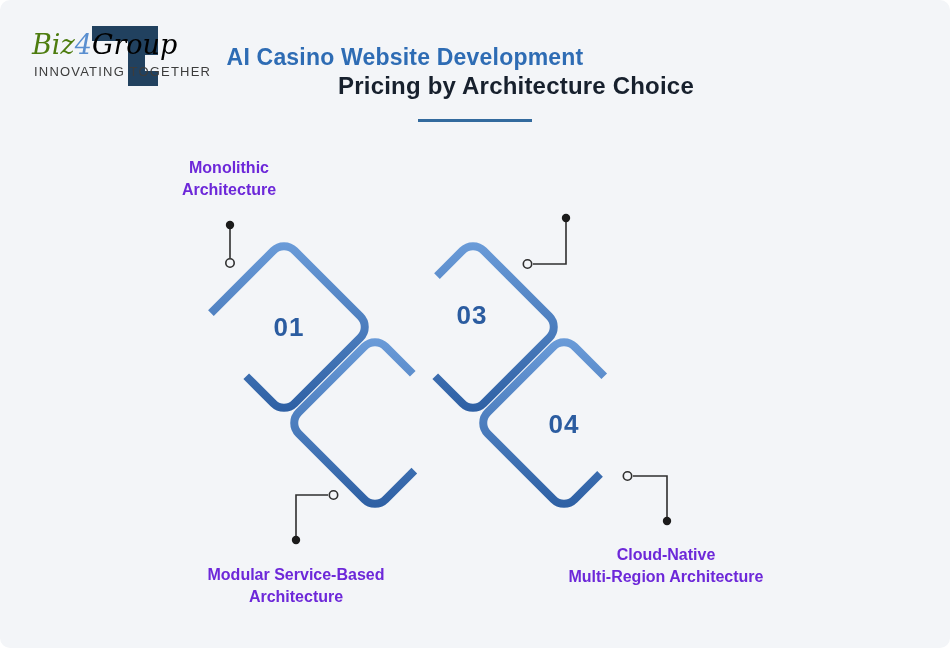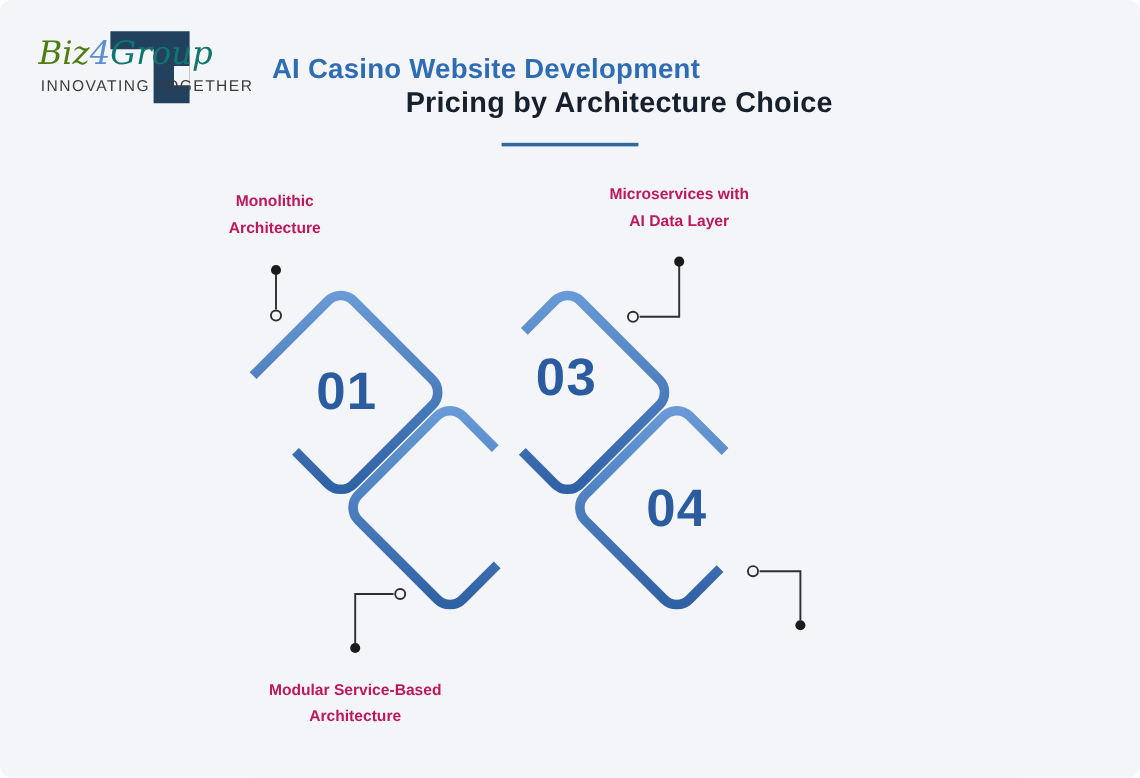--- a/index.html
+++ b/index.html
@@ -11,21 +11,21 @@
   
   .logo{position:absolute;left:24px;top:10px;width:160px;height:80px;}
   .logo svg{position:absolute;left:0;top:0;}
   .brand{
     position:absolute;left:8px;top:20px;white-space:nowrap;
     font-family:"DejaVu Serif","Liberation Serif",serif;
     font-style:italic;font-size:27px;line-height:30px;
   }
   .brand .b-blue{color:#4d7c0f;}
   .brand .b-num{color:#5a8fd0;}
-  .brand .b-dark{color:#0f766e;}
+  .brand .b-dark{color:#000000;}
   .tagline{
     position:absolute;left:10px;top:54px;font-size:13px;font-weight:normal;
     letter-spacing:1.2px;color:#3c3c3c;white-space:nowrap;
   }
   
   .title{
     position:absolute;left:0;top:44px;width:810px;text-align:center;
     font-size:23px;font-weight:bold;color:#2e6cb4;letter-spacing:.2px;
   }
   .subtitle{
@@ -37,28 +37,28 @@
     background:#326a9e;
   }
   
   .diagram-svg{position:absolute;left:0;top:0;}
   .dia{fill:none;stroke:url(#diagrad);stroke-width:8;}
   .conn{stroke:#2f2f2f;stroke-width:1.6;fill:none;}
   .dot{fill:#1b1b1b;stroke:none;}
   .ring{fill:#f3f5f8;stroke:#2f2f2f;stroke-width:1.6;}
   .num{
     position:absolute;width:90px;text-align:center;
-    font-size:44px;font-weight:bold;line-height:40px;color:#2b5ca0;
+    font-size:26px;font-weight:bold;line-height:40px;color:#2b5ca0;
     letter-spacing:1px;
   }
   .n01{left:244px;top:307px;} .n02{left:335px;top:404px;}
   .n03{left:427px;top:295px;} .n04{left:519px;top:404px;}
   .lbl{
     position:absolute;width:260px;text-align:center;white-space:pre-line;
-    font-size:13px;line-height:22px;font-weight:600;color:#be185d;
+    font-size:16px;line-height:22px;font-weight:600;color:#6d28d9;
   }
   .l1{left:99px;top:157px;}  .l3{left:436px;top:151px;}
   .l2{left:166px;top:564px;} .l4{left:536px;top:544px;}
 </style>
 </head>
 <body>
 
 <div class="frame">
 
   <div class="logo">
@@ -116,16 +116,16 @@
   </svg>
 
   <div class="num n01">01</div>
   <div class="num n03">03</div>
   <div class="num n04">04</div>
 
   <div class="lbl l1">Monolithic
 Architecture</div>
   <div class="lbl l2">Modular Service-Based
 Architecture</div>
-  <div class="lbl l3">Microservices with
-AI Data Layer</div>
+  <div class="lbl l4">Cloud-Native
+Multi-Region Architecture</div>
 
 </div>
 
 </body></html>

